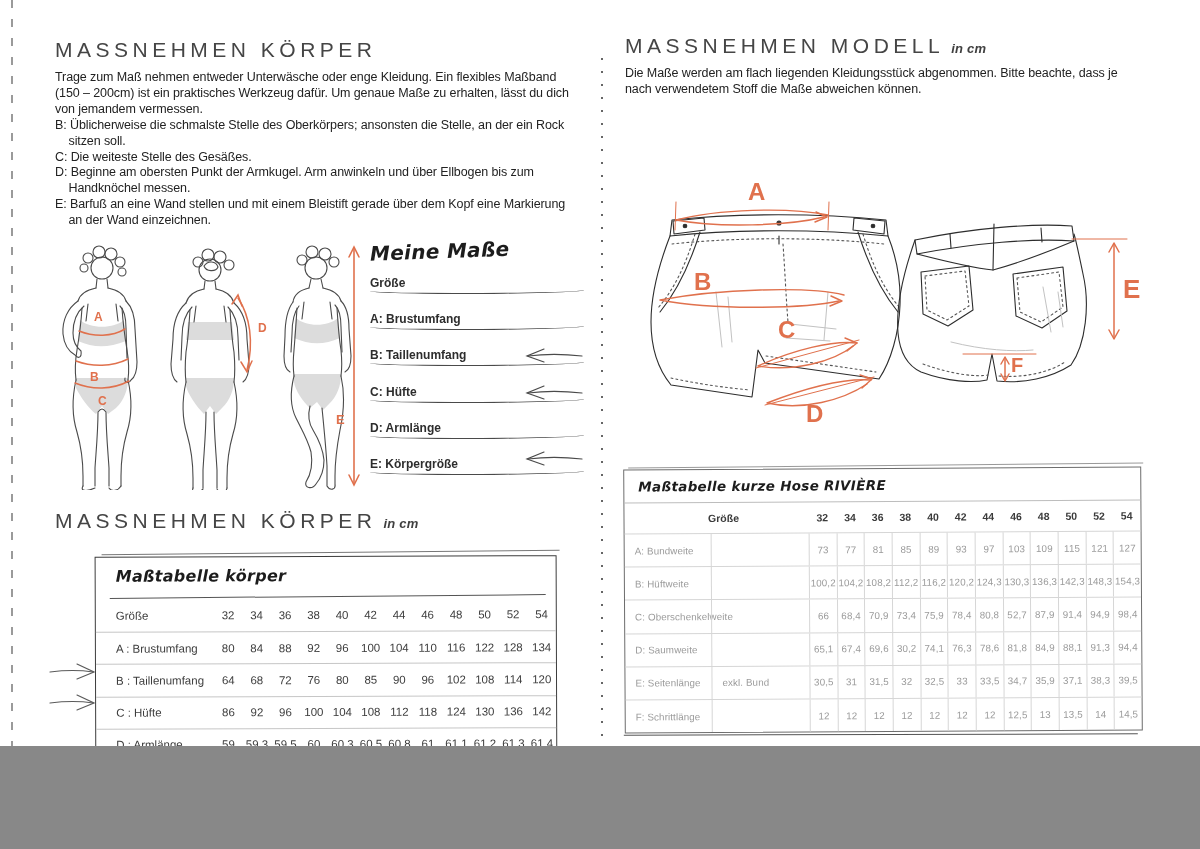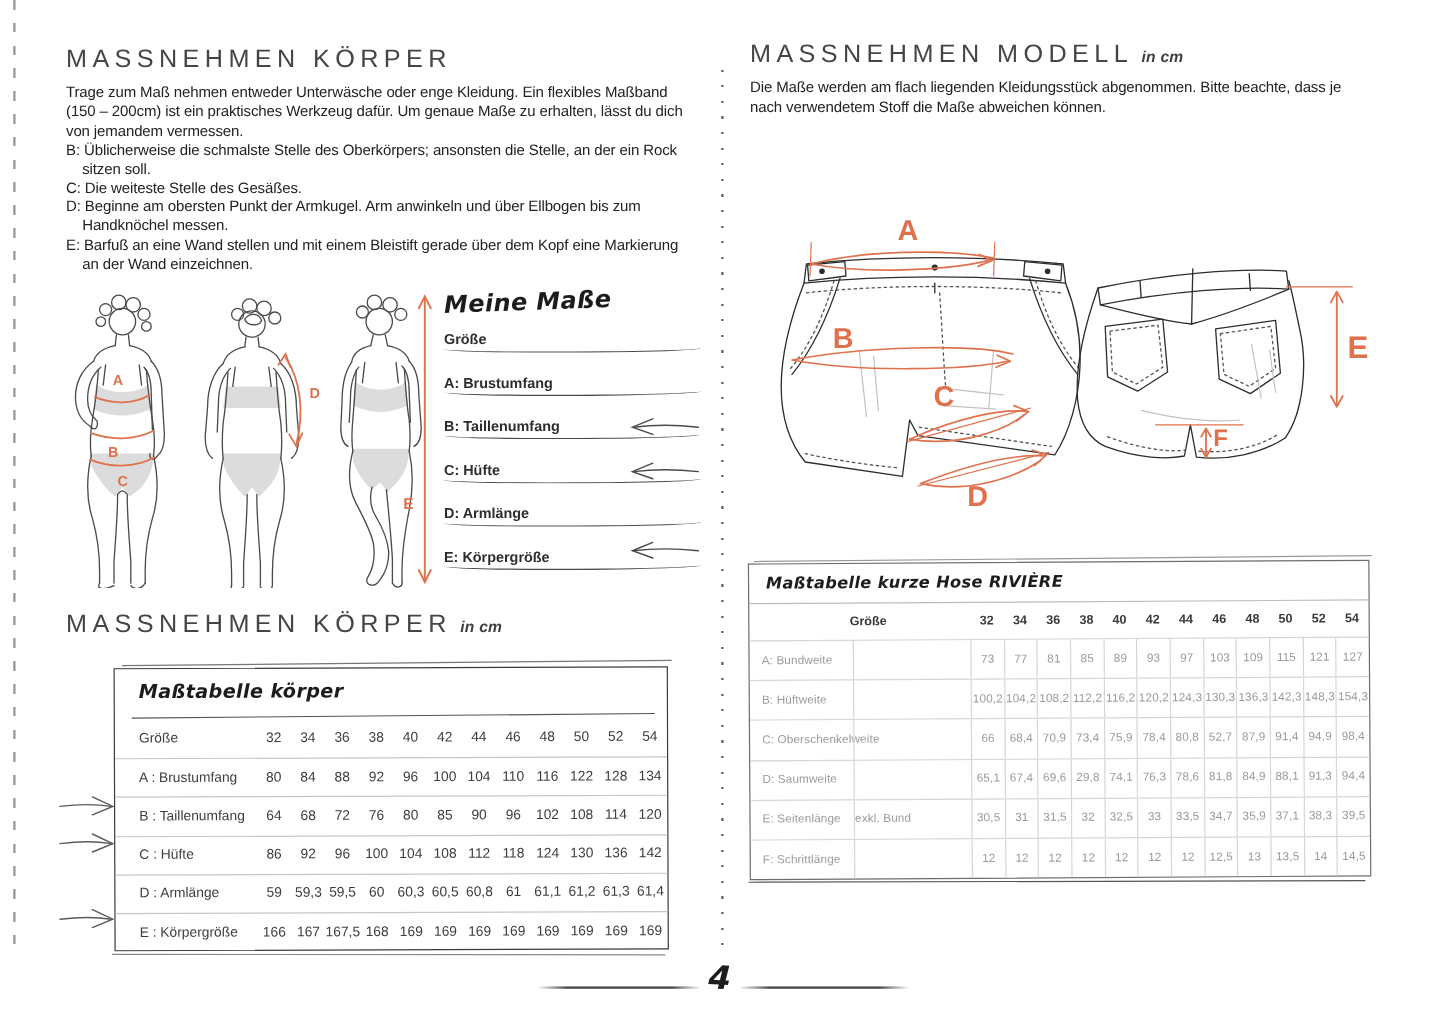--- a/index.html
+++ b/index.html
@@ -1,17 +1,17 @@
 <!DOCTYPE html>
 <html><head>
 <meta charset="utf-8">
 <style>
   * { margin:0; padding:0; box-sizing:border-box; }
   body { background:#888; font-family:"Liberation Sans", sans-serif; }
-  .page { position:relative; width:1200px; height:849px; background:#ffffff; overflow:hidden; margin:0 auto; color:#2b2b2b; }
+  .page { position:relative; width:1200px; height:746px; background:#ffffff; overflow:hidden; margin:0 auto; color:#2b2b2b; }
 
   .margin-dash { position:absolute; left:11px; top:0; width:1.5px; height:792px;
     background:repeating-linear-gradient(180deg,#9a9a9a 0 8px, transparent 8px 19px); }
   .center-dots { position:absolute; left:601px; top:58px; width:1.8px; height:730px;
     background:repeating-linear-gradient(180deg,#666 0 1.8px, transparent 1.8px 13px); }
 
   .heading { position:absolute; font-size:21px; letter-spacing:4.5px; color:#454545; font-weight:400; white-space:nowrap; }
   .heading .unit { font-size:13px; letter-spacing:0.2px; font-style:italic; font-weight:bold; color:#404040; margin-left:7px; }
 
   .intro { position:absolute; }
@@ -44,21 +44,21 @@
   .rt::before { content:""; position:absolute; left:4px; right:-3px; top:-4px; height:1px; background:#999; transform:rotate(-0.2deg); }
   .rt::after  { content:""; position:absolute; left:-2px; right:4px; bottom:-4px; height:1.2px; background:#555; transform:rotate(0.2deg); }
   .rt-title { height:33px; padding:8px 0 0 14px; font-size:13.5px; border-bottom:1px solid #bdbdbd; }
   .rt-head { display:grid; grid-template-columns:184px repeat(12,1fr); align-items:center; height:29px; font-size:10.5px; font-weight:bold; color:#3a3a3a; }
   .rt-head .size-lbl { padding-left:14px; font-weight:bold; }
   .rt-head div { text-align:center; }
   .rt-body { position:absolute; left:0; right:0; top:63px; bottom:0; }
   .rt-row { display:grid; grid-template-columns:86px 98px repeat(12,1fr); align-items:center; height:33.2px; font-size:9.8px; color:#9b9b9b; border-top:1px solid #d6d6d6; letter-spacing:0.1px; }
   .rt-row div { text-align:center; border-left:1px solid #d6d6d6; align-self:stretch; display:flex; align-items:center; justify-content:center; }
   .rt-row .c0 { justify-content:flex-start; padding-left:10px; border-left:none; white-space:nowrap; }
-  .rt-row .c1 { justify-content:flex-start; }
+  .rt-row .c1 { justify-content:flex-start; padding-left:10px; }
 
   .diagram { position:absolute; }
 
   .footer-line { position:absolute; top:822px; height:1.6px; background:linear-gradient(90deg, rgba(80,80,80,0) 0%, #4a4a4a 18%, #4a4a4a 82%, rgba(80,80,80,0) 100%); }
   .page-num { position:absolute; top:800px; left:588px; width:24px; text-align:center; font-size:27px; transform:rotate(3deg); }
 
   svg { display:block; }
   text.orange-lbl { fill:#e0714d; font-weight:bold; font-family:"Liberation Sans",sans-serif; }
 </style>
 </head>
@@ -488,21 +488,21 @@
           <div class="c11">91,4</div>
           <div class="c12">94,9</div>
           <div class="c13">98,4</div>
         </div>
         <div class="rt-row">
           <div class="c0">D: Saumweite</div>
           <div class="c1"></div>
           <div class="c2">65,1</div>
           <div class="c3">67,4</div>
           <div class="c4">69,6</div>
-          <div class="c5">29,8</div>
+          <div class="c5">30,2</div>
           <div class="c6">74,1</div>
           <div class="c7">76,3</div>
           <div class="c8">78,6</div>
           <div class="c9">81,8</div>
           <div class="c10">84,9</div>
           <div class="c11">88,1</div>
           <div class="c12">91,3</div>
           <div class="c13">94,4</div>
         </div>
         <div class="rt-row">

